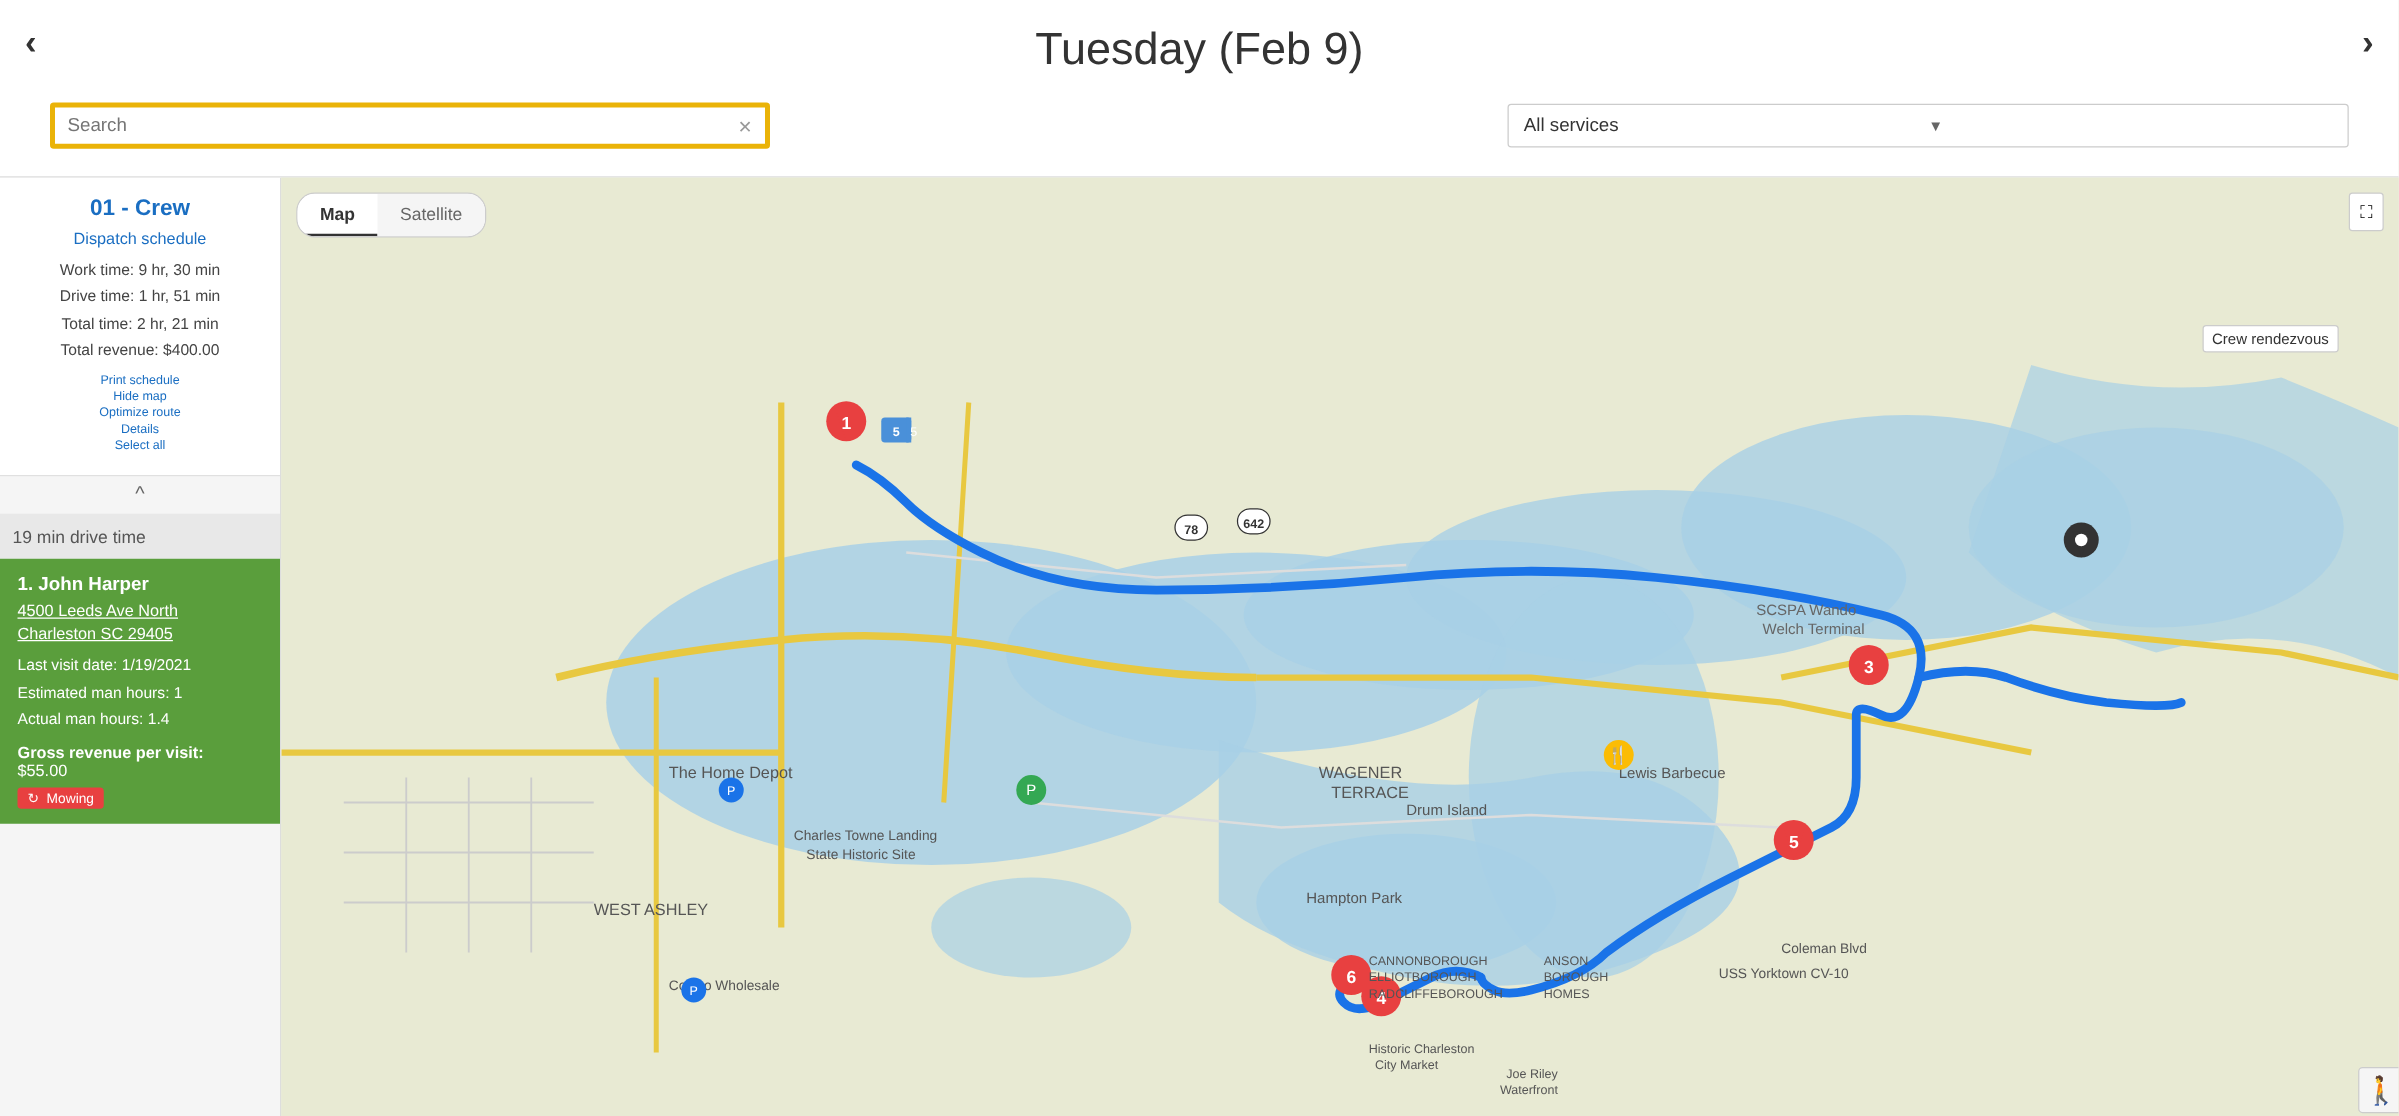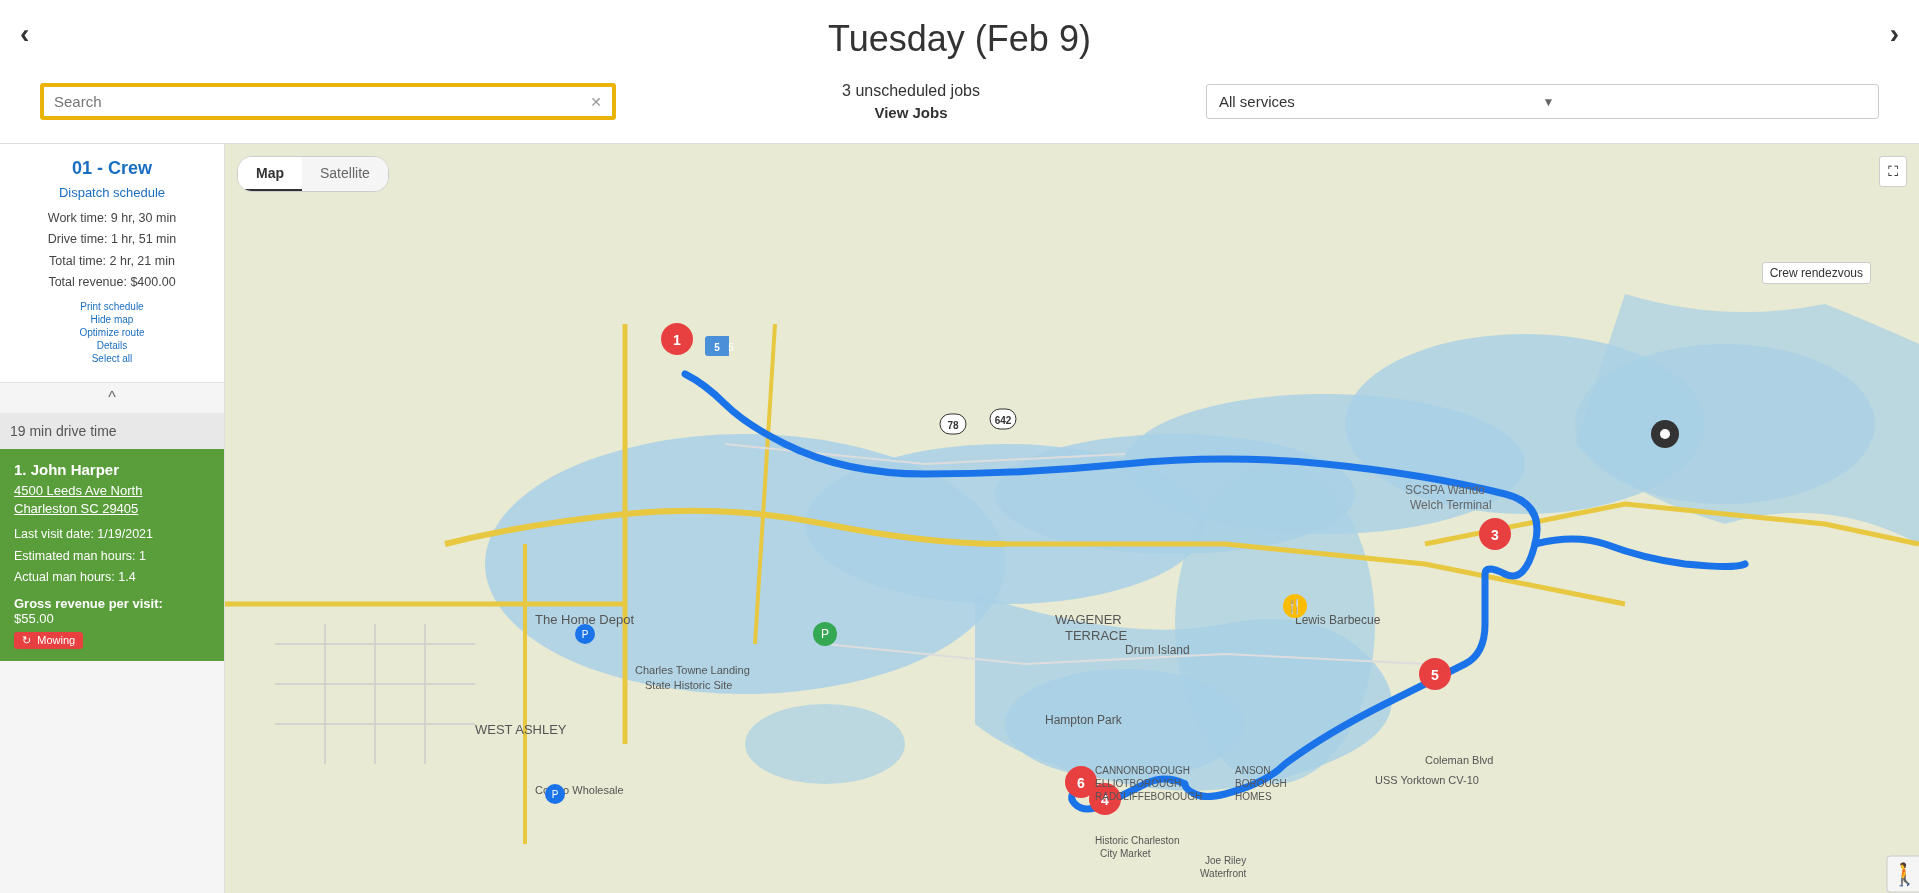--- a/index.html
+++ b/index.html
@@ -76,24 +76,20 @@
   <div class="header-title">Tuesday (Feb 9)</div>
   <button class="nav-arrow nav-arrow-left">‹</button>
   <button class="nav-arrow nav-arrow-right">›</button>
 
   <div class="toolbar">
     <div class="search-box">
       <input type="text" placeholder="Search" style="">
       <span class="clear-btn">✕</span>
     </div>
 
-    <div class="unscheduled-info">
-      <span class="unscheduled-count">3 unscheduled jobs</span>
-      <a class="view-jobs-link">View Jobs</a>
-    </div>
 
     <div class="services-dropdown">
       <span>All services</span>
       <span class="chevron">▼</span>
     </div>
   </div>
 </div>
 
 <div class="main">
 

